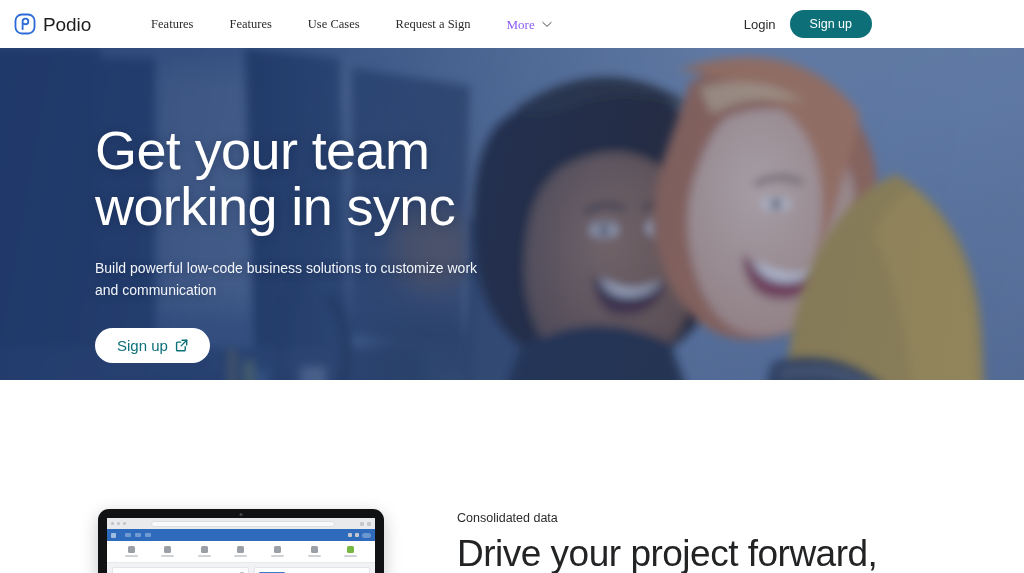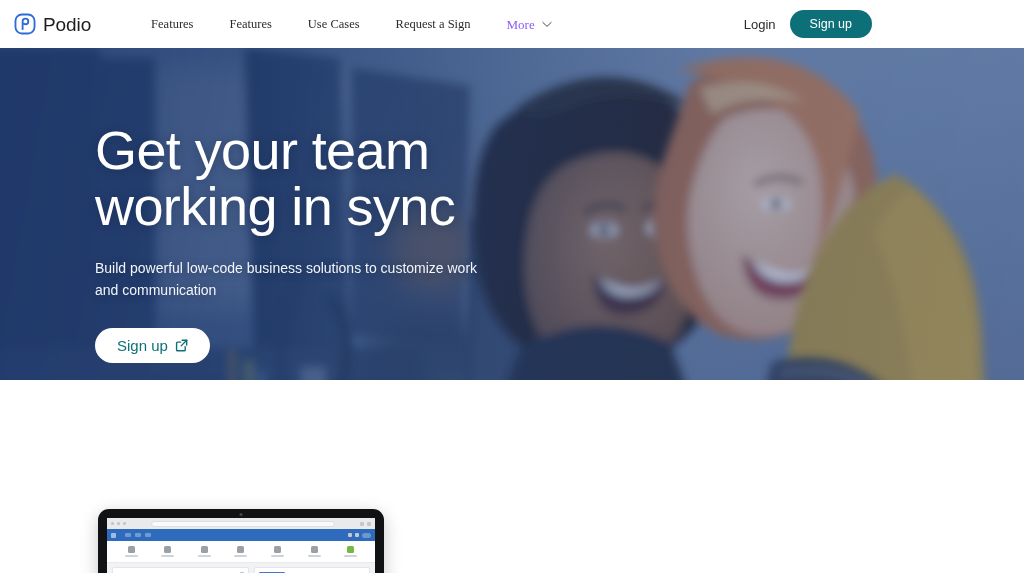--- a/index.html
+++ b/index.html
@@ -354,15 +354,19 @@
           <div class="pane right">
             <div class="pane-hd">
               <div class="pane-ttl b"></div>
             </div>
 
           </div>
         </div>
       </div>
     </div>
 
+    <div class="copy">
+      <div class="eyebrow">Consolidated data</div>
+      <div class="headline">Drive your project forward,</div>
+    </div>
   </div>
 
 </div>
 
 </body></html>

